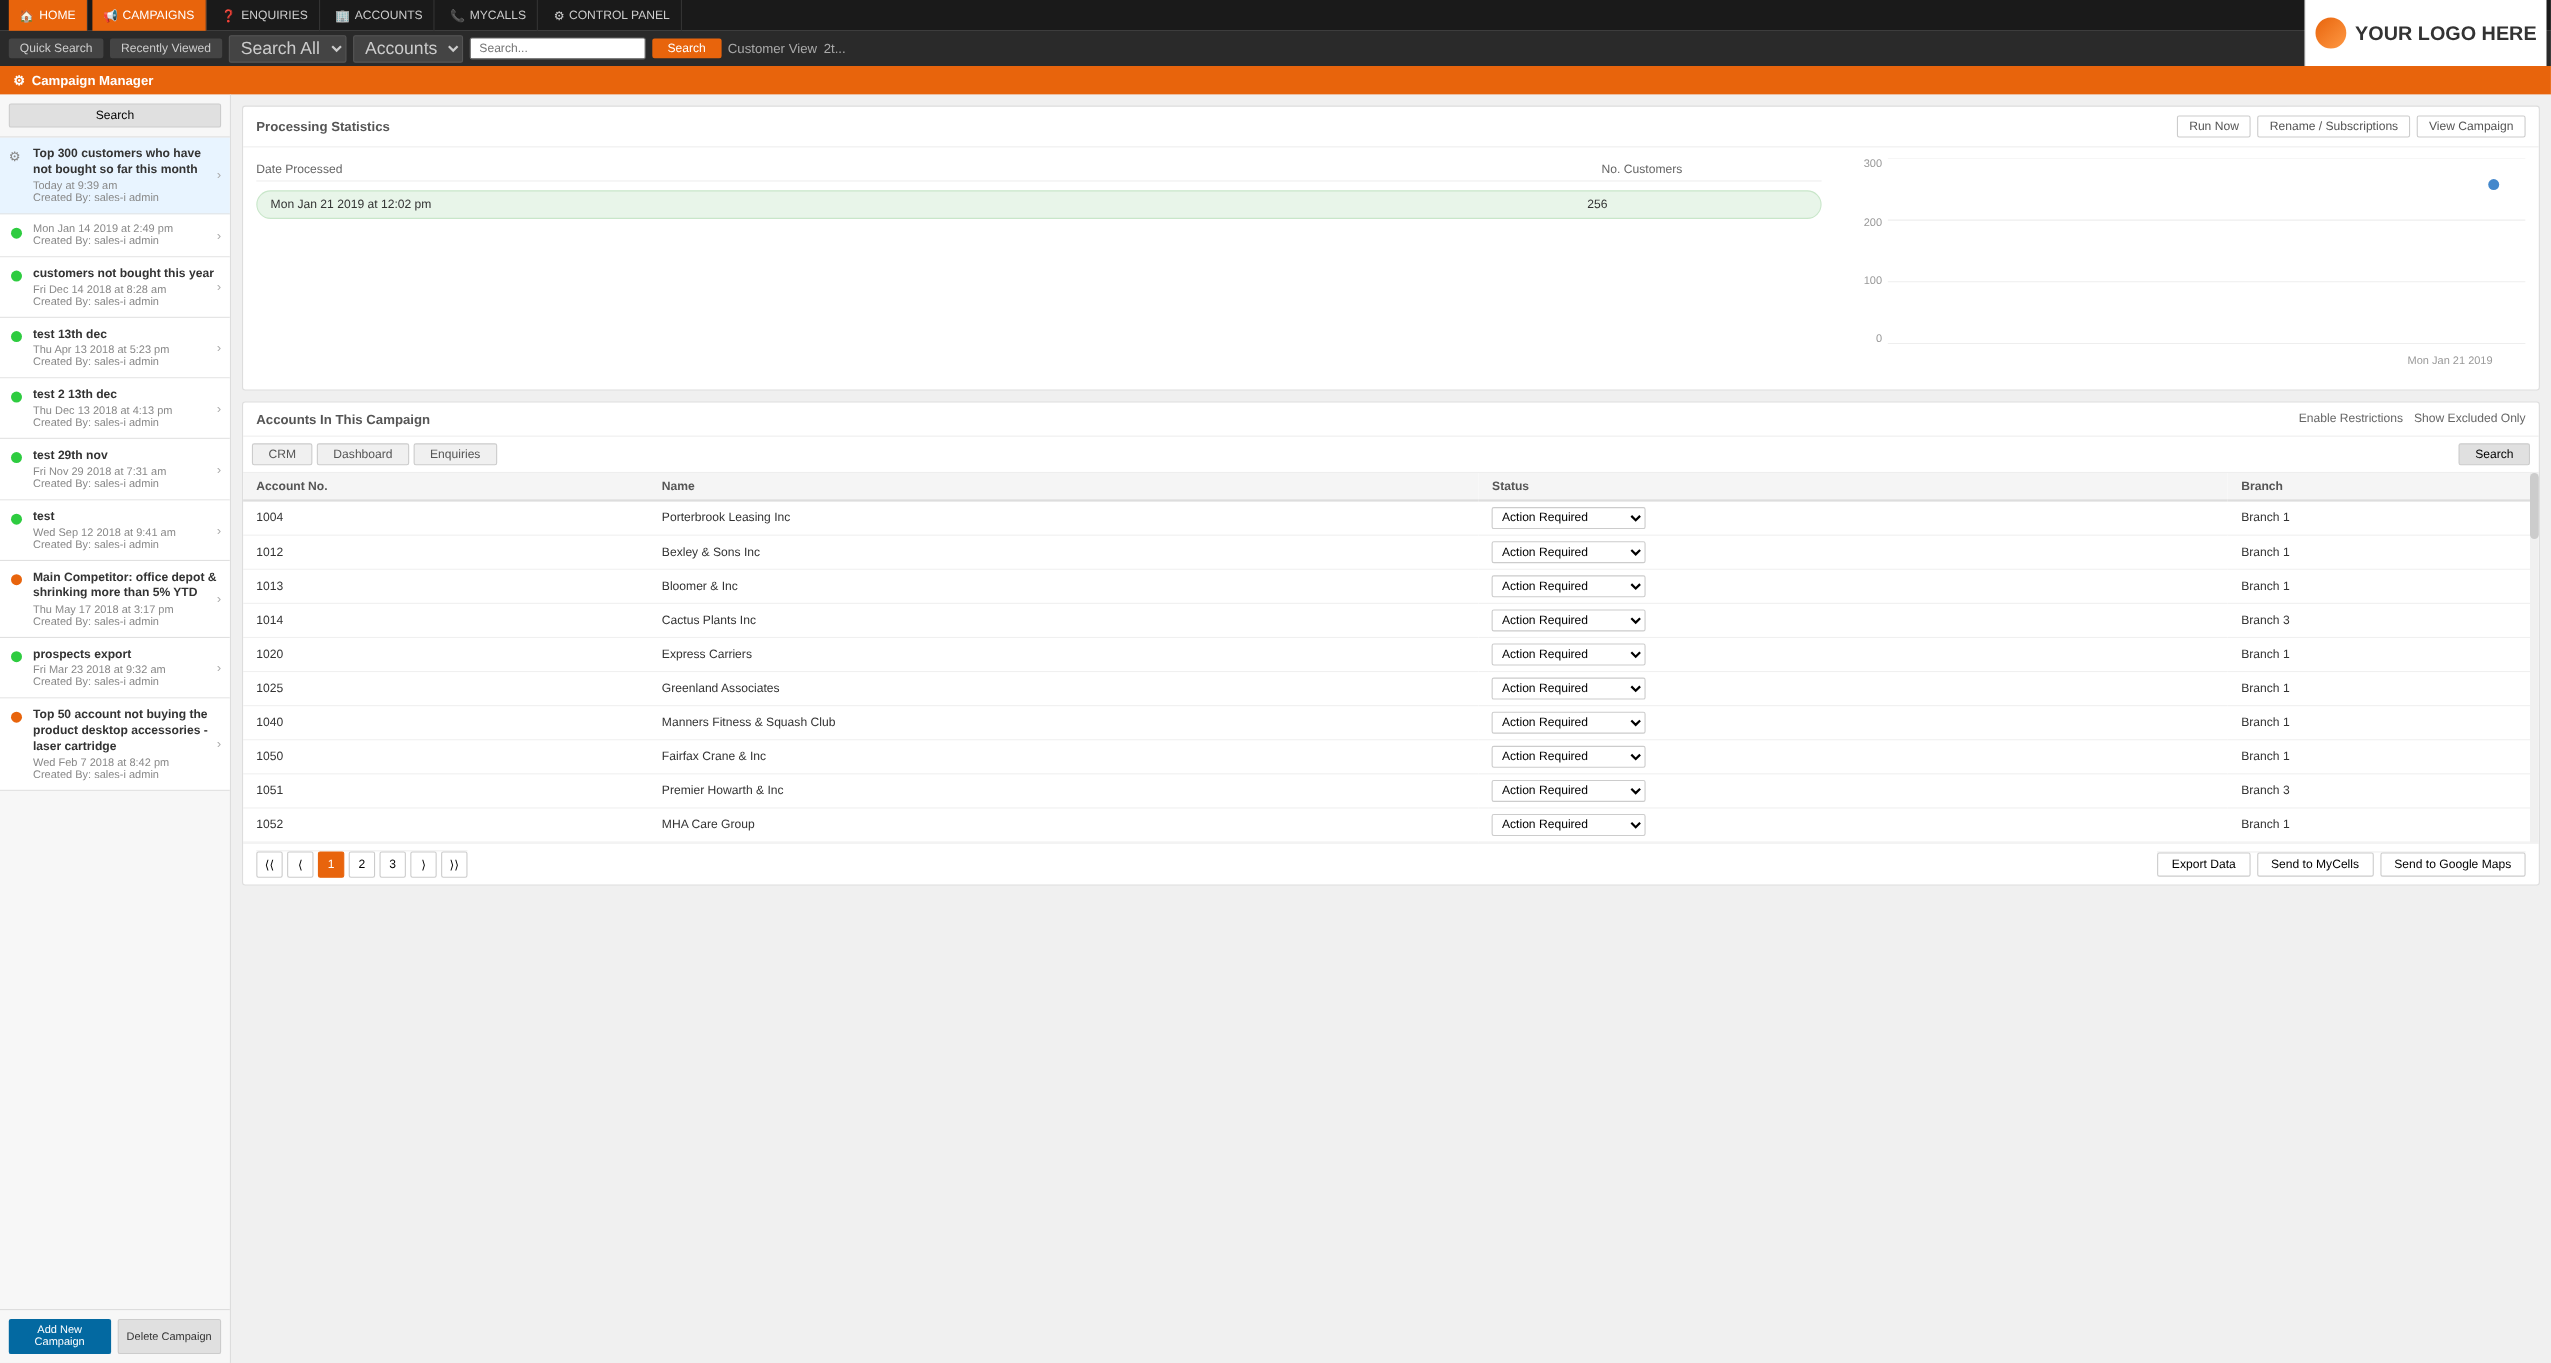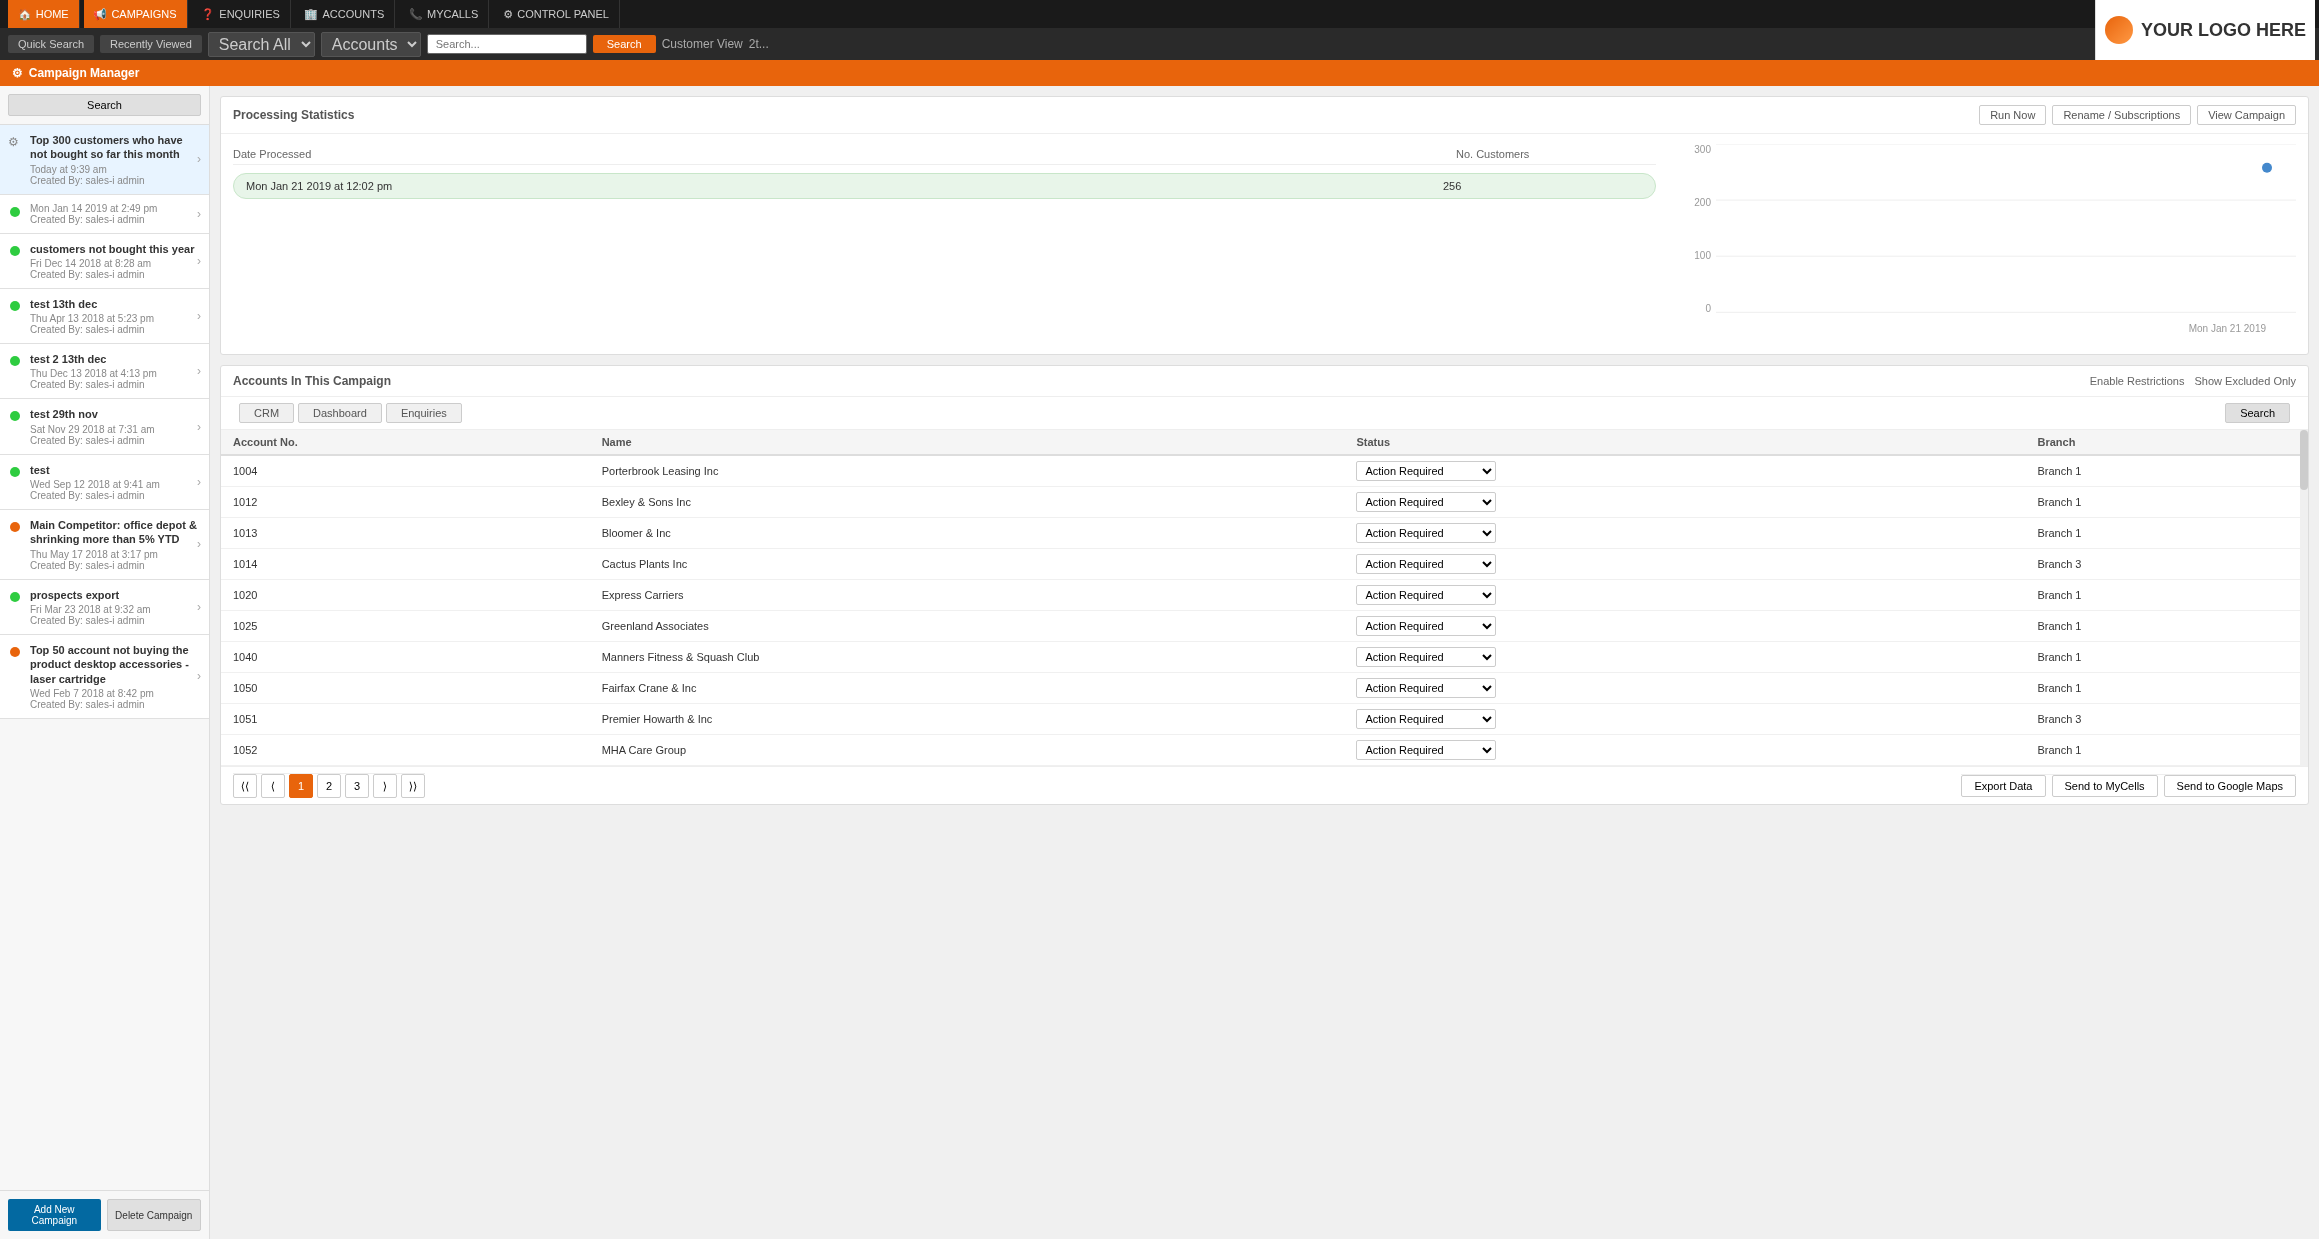--- a/index.html
+++ b/index.html
@@ -549,21 +549,21 @@
         <div class="sidebar-item">
       <span class="dot green"></span>
       <div class="sidebar-item-title">test 2 13th dec</div>
       <div class="sidebar-item-meta">Thu Dec 13 2018 at 4:13 pm</div>
       <div class="sidebar-item-meta">Created By: sales-i admin</div>
       <span class="sidebar-item-arrow">›</span>
     </div>
         <div class="sidebar-item">
       <span class="dot green"></span>
       <div class="sidebar-item-title">test 29th nov</div>
-      <div class="sidebar-item-meta">Sat Nov 29 2018 at 7:31 am</div>
+      <div class="sidebar-item-meta">Fri Nov 29 2018 at 7:31 am</div>
       <div class="sidebar-item-meta">Created By: sales-i admin</div>
       <span class="sidebar-item-arrow">›</span>
     </div>
         <div class="sidebar-item">
       <span class="dot green"></span>
       <div class="sidebar-item-title">test</div>
       <div class="sidebar-item-meta">Wed Sep 12 2018 at 9:41 am</div>
       <div class="sidebar-item-meta">Created By: sales-i admin</div>
       <span class="sidebar-item-arrow">›</span>
     </div>
@@ -653,21 +653,21 @@
 
     <div class="accounts-section">
       <div class="accounts-header">
         <span class="accounts-title">Accounts In This Campaign</span>
         <div class="accounts-actions-right">
           <span>Enable Restrictions</span>
           <span>Show Excluded Only</span>
         </div>
       </div>
 
-      <div style="display:flex; justify-content:space-between; align-items:center; padding: 6px 18px; border-bottom:1px solid #eee;">
+      <div style="display:flex; justify-content:space-between; align-items:center; padding: 6px 8px; border-bottom:1px solid #eee;">
         <div class="tab-buttons" style="padding:0; border:none;">
           <button class="tab-btn">CRM</button>
           <button class="tab-btn">Dashboard</button>
           <button class="tab-btn">Enquiries</button>
         </div>
         <button class="table-search-btn">Search</button>
       </div>
 
       <div style="position:relative;">
         <table class="data-table">

